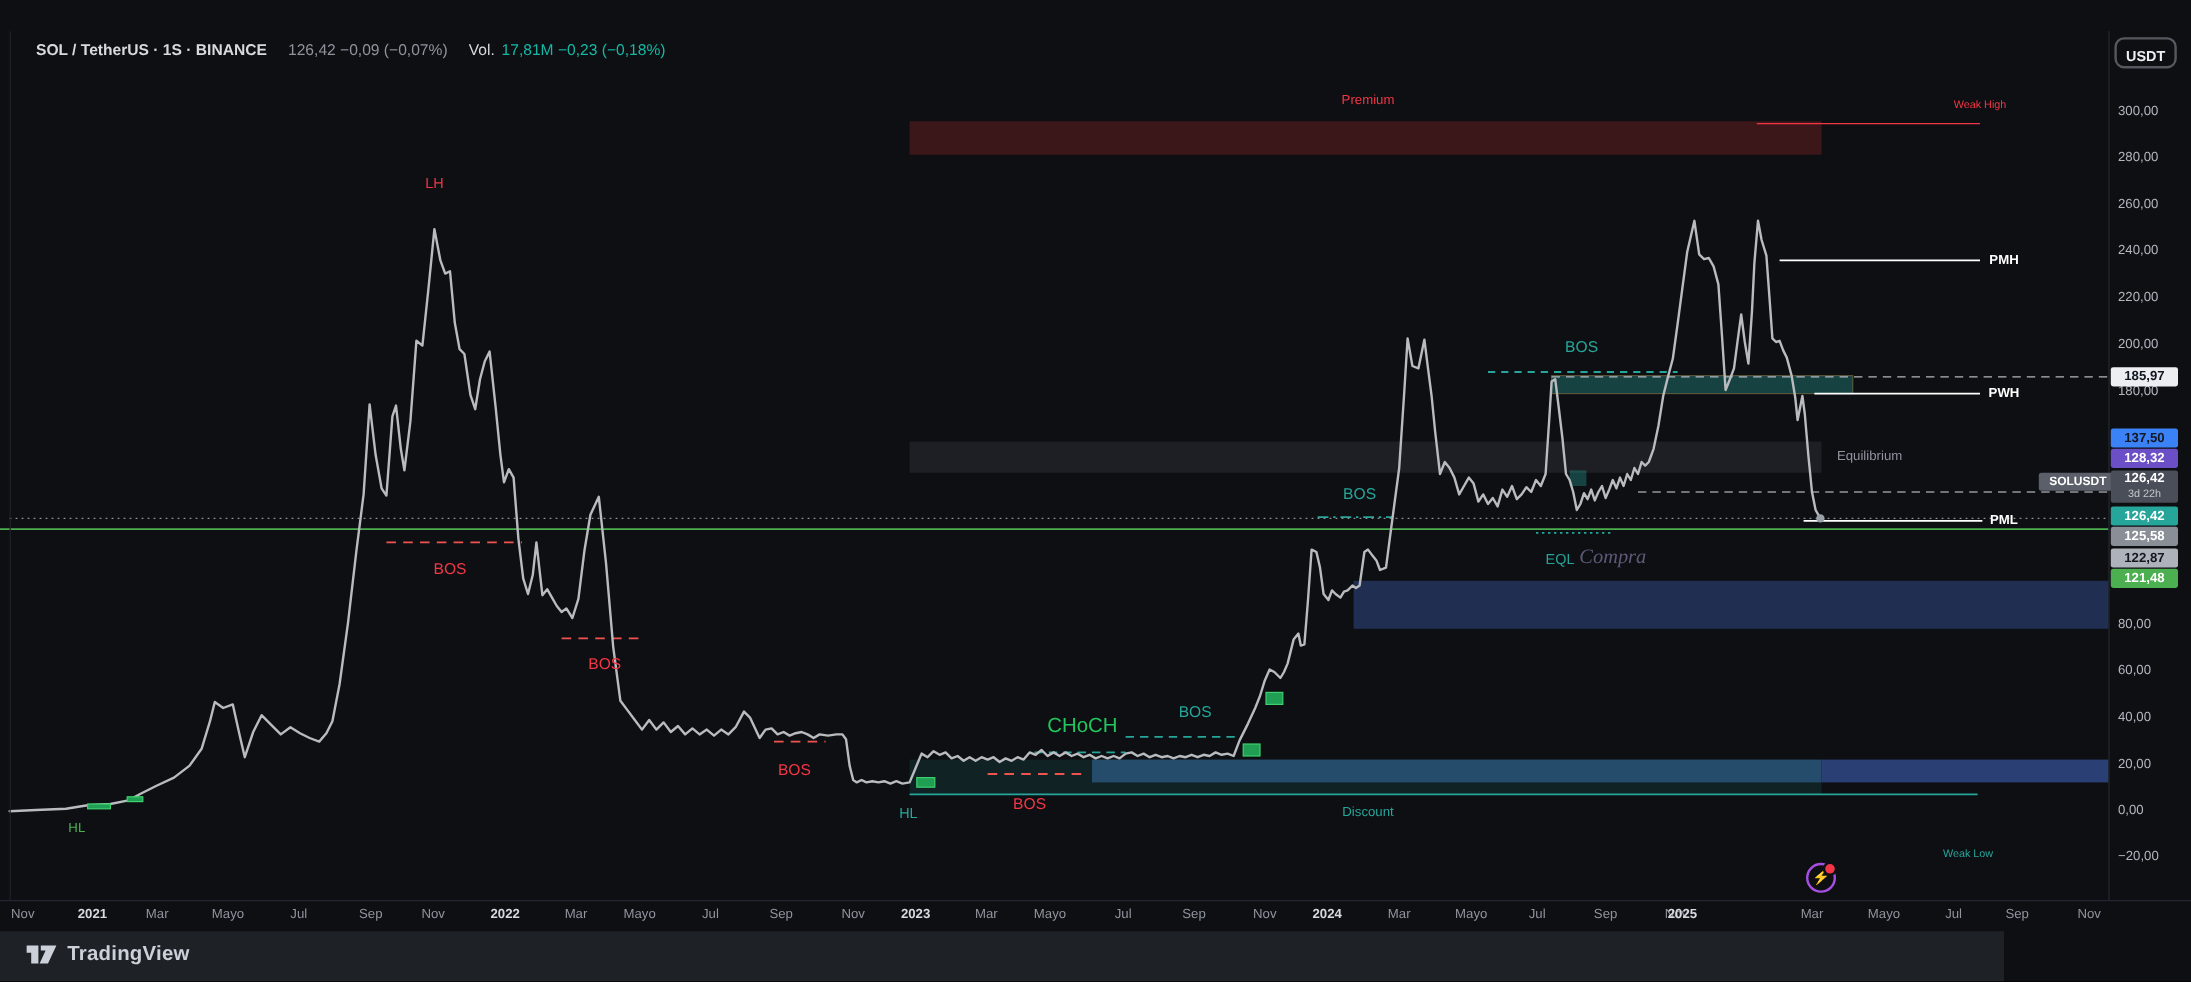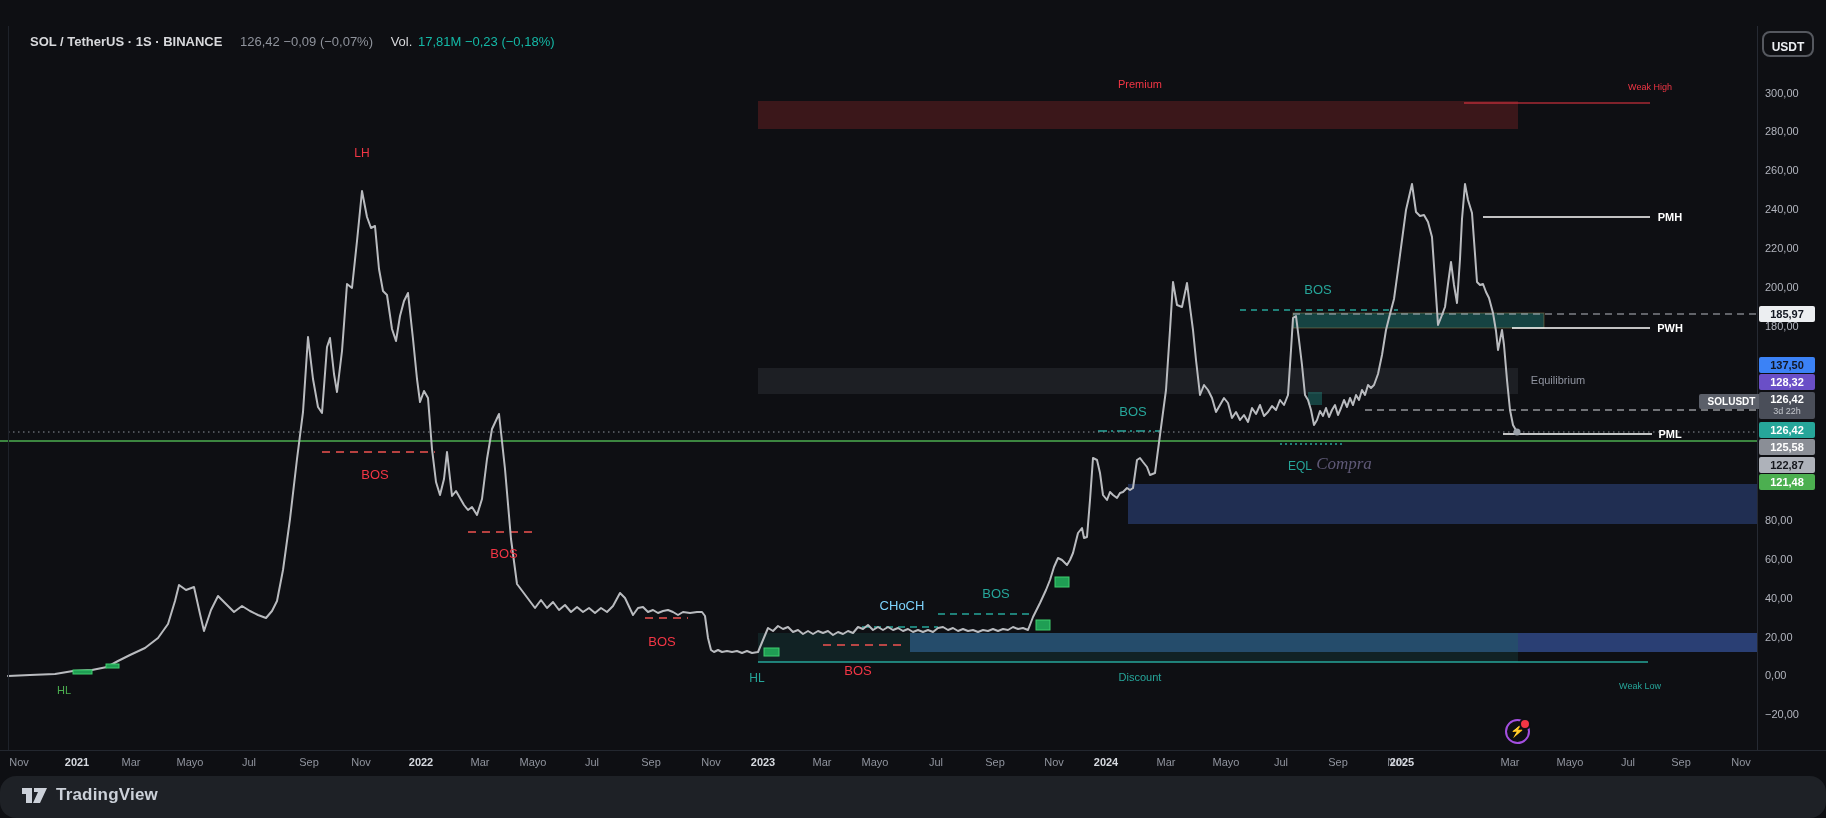--- a/index.html
+++ b/index.html
@@ -22,21 +22,21 @@
   .x-tick.year{color:#d6d9df;font-weight:700;}
   .y-tick{position:absolute;left:1765px;transform:translateY(-50%);font-size:11px;color:#b2b5be;}
   .p-label{position:absolute;left:1759px;width:56px;height:16px;transform:translateY(-50%);border-radius:2px;
            font-size:11px;font-weight:700;text-align:center;line-height:16px;}
   .chart-label{position:absolute;transform:translate(-50%,-50%);white-space:nowrap;}
   .countdown-box{position:absolute;left:1759px;top:392px;width:56px;height:27px;background:#4a4e59;border-radius:2px;text-align:center;}
   .countdown-box .cp{display:block;font-size:11px;font-weight:700;color:#fff;line-height:14px;}
   .countdown-box .ct{display:block;font-size:9px;color:#c3c6cc;line-height:11px;}
   .symbol-tag{position:absolute;left:1699px;top:394px;width:65px;height:15px;background:#5b5f69;border-radius:2px;
               color:#fff;font-size:10px;font-weight:700;text-align:center;line-height:15px;}
-  .bottom-bar{position:absolute;left:0;top:776px;width:1826px;height:42px;background:#1e2126;border-radius:16px;}
+  .bottom-bar{position:absolute;left:0;top:776px;width:1670px;height:42px;background:#1e2126;}
   .tv-logo{position:absolute;left:22px;top:9px;display:flex;align-items:center;color:#ccd1d9;}
   .tv-logo .word{font-size:17px;font-weight:700;margin-left:8px;letter-spacing:.2px;}
   .flash-icon{position:absolute;left:1505px;top:719px;width:25px;height:25px;border:2px solid #a44fe0;border-radius:50%;
               box-sizing:border-box;text-align:center;line-height:21px;font-size:12px;color:#bb60f2;}
   .flash-icon .dot{position:absolute;right:-3px;top:-3px;width:8px;height:8px;border-radius:50%;background:#f23645;border:2px solid #0e0f13;}
 </style>
 </head>
 <body>
 
 <div id="stage">
@@ -93,29 +93,29 @@
   <div id="labels-layer">
       <div class="chart-label" style="left: 362px; top: 153px; color: rgb(242, 54, 69); font-size: 12px;">LH</div>
       <div class="chart-label" style="left: 1140px; top: 84px; color: rgb(242, 54, 69); font-size: 11px;">Premium</div>
       <div class="chart-label" style="left: 1650px; top: 87px; color: rgb(242, 54, 69); font-size: 9px;">Weak High</div>
       <div class="chart-label" style="left: 375px; top: 474px; color: rgb(242, 54, 69); font-size: 13px;">BOS</div>
       <div class="chart-label" style="left: 504px; top: 553px; color: rgb(242, 54, 69); font-size: 13px;">BOS</div>
       <div class="chart-label" style="left: 662px; top: 641px; color: rgb(242, 54, 69); font-size: 13px;">BOS</div>
       <div class="chart-label" style="left: 858px; top: 670px; color: rgb(242, 54, 69); font-size: 13px;">BOS</div>
       <div class="chart-label" style="left: 64px; top: 690px; color: rgb(76, 175, 80); font-size: 11px;">HL</div>
       <div class="chart-label" style="left: 757px; top: 678px; color: rgb(38, 166, 154); font-size: 12px;">HL</div>
-      <div class="chart-label" style="left: 902px; top: 605px; color: #7dd3fc; font-size: 13px;">CHoCH</div>
+      <div class="chart-label" style="left: 902px; top: 605px; color: #22c55e; font-size: 17px;">CHoCH</div>
       <div class="chart-label" style="left: 996px; top: 593px; color: rgb(38, 166, 154); font-size: 13px;">BOS</div>
       <div class="chart-label" style="left: 1133px; top: 411px; color: rgb(38, 166, 154); font-size: 13px;">BOS</div>
       <div class="chart-label" style="left: 1318px; top: 289px; color: rgb(38, 166, 154); font-size: 13px;">BOS</div>
       <div class="chart-label" style="left: 1300px; top: 466px; color: rgb(38, 166, 154); font-size: 12px;">EQL</div>
       <div class="chart-label" style="left: 1344px; top: 464px; color: rgba(160, 150, 200, 0.55); font-size: 17px; font-style: italic; font-family: &quot;Liberation Serif&quot;, serif;">Compra</div>
       <div class="chart-label" style="left: 1558px; top: 380px; color: rgb(144, 148, 160); font-size: 11px;">Equilibrium</div>
       <div class="chart-label" style="left: 1140px; top: 677px; color: rgb(38, 166, 154); font-size: 11px;">Discount</div>
-      <div class="chart-label" style="left: 1640px; top: 686px; color: rgb(38, 166, 154); font-size: 9px;">Weak Low</div>
+      <div class="chart-label" style="left: 1640px; top: 711px; color: rgb(38, 166, 154); font-size: 9px;">Weak Low</div>
       <div class="chart-label" style="left: 1670px; top: 217px; color: rgb(255, 255, 255); font-size: 11px; font-weight: 700;">PMH</div>
       <div class="chart-label" style="left: 1670px; top: 328px; color: rgb(255, 255, 255); font-size: 11px; font-weight: 700;">PWH</div>
       <div class="chart-label" style="left: 1670px; top: 434px; color: rgb(255, 255, 255); font-size: 11px; font-weight: 700;">PML</div>
     </div>
 
   <div class="symbol-tag">SOLUSDT</div>
   <div class="countdown-box">
     <span class="cp">126,42</span>
     <span class="ct">3d 22h</span>
   </div>

